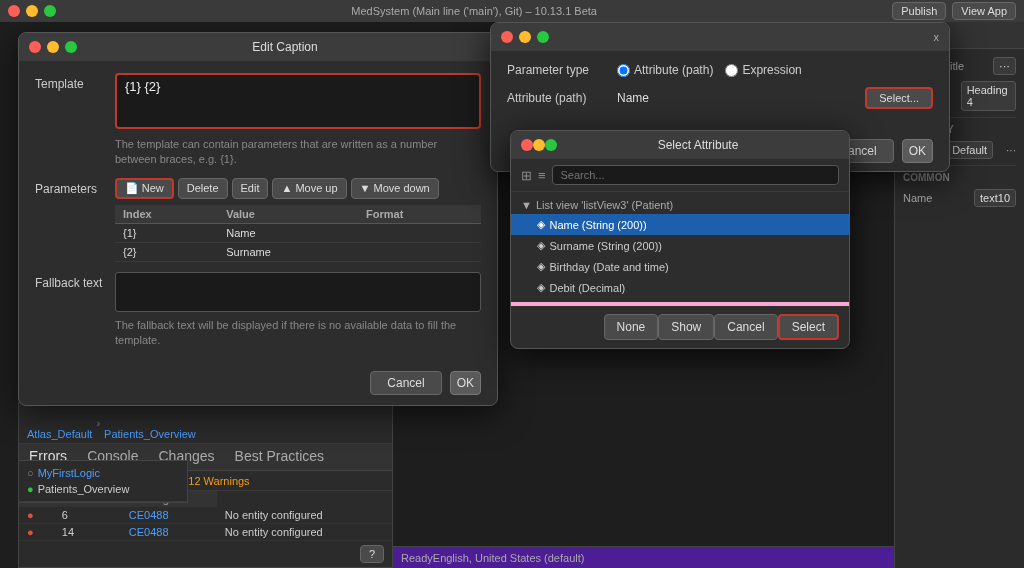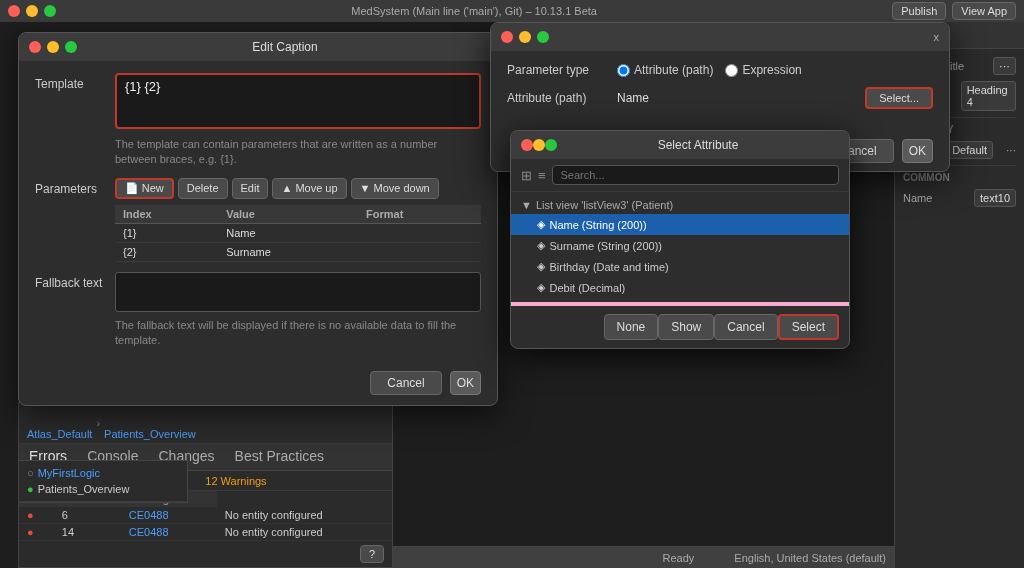--- a/index.html
+++ b/index.html
@@ -245,21 +245,21 @@
       font-size: 11px;
       gap: 8px;
       background: #2b2b2b;
       border-bottom: 1px solid #3a3a3a;
     }
     .error-badge {
       display: flex; align-items: center; gap: 2px;
       color: #e74c3c;
     }
     .warn-badge {
-      display: flex; align-items: center; gap: 19px;
+      display: flex; align-items: center; gap: 2px;
       color: #f39c12;
     }
     .dep-badge {
       display: flex; align-items: center; gap: 2px;
       color: #aaa;
     }
     .errors-table {
       width: 100%;
       border-collapse: collapse;
       font-size: 11px;
@@ -771,16 +771,16 @@
           <td>No entity configured</td>
         </tr>
       </tbody>
   </table>
 
   <div style="display:flex;justify-content:flex-end;padding:4px 8px;">
     <button class="params-btn">?</button>
   </div>
 </div>
 
-<div style="position:absolute;bottom:0;left:393px;right:130px;height:22px;background:#404040;border-top:1px solid #444;display:flex;align-items:center;padding:0 8px;justify-content:flex-end;gap:40px;">
+<div style="position:absolute;bottom:0;left:393px;right:130px;height:22px;background:#4c1d95;border-top:1px solid #444;display:flex;align-items:center;padding:0 8px;justify-content:flex-start;">
   <span style="font-size:11px;color:#aaa;">Ready</span>
   <span style="font-size:11px;color:#aaa;">English, United States (default)</span>
 </div>
 
 </body></html>

